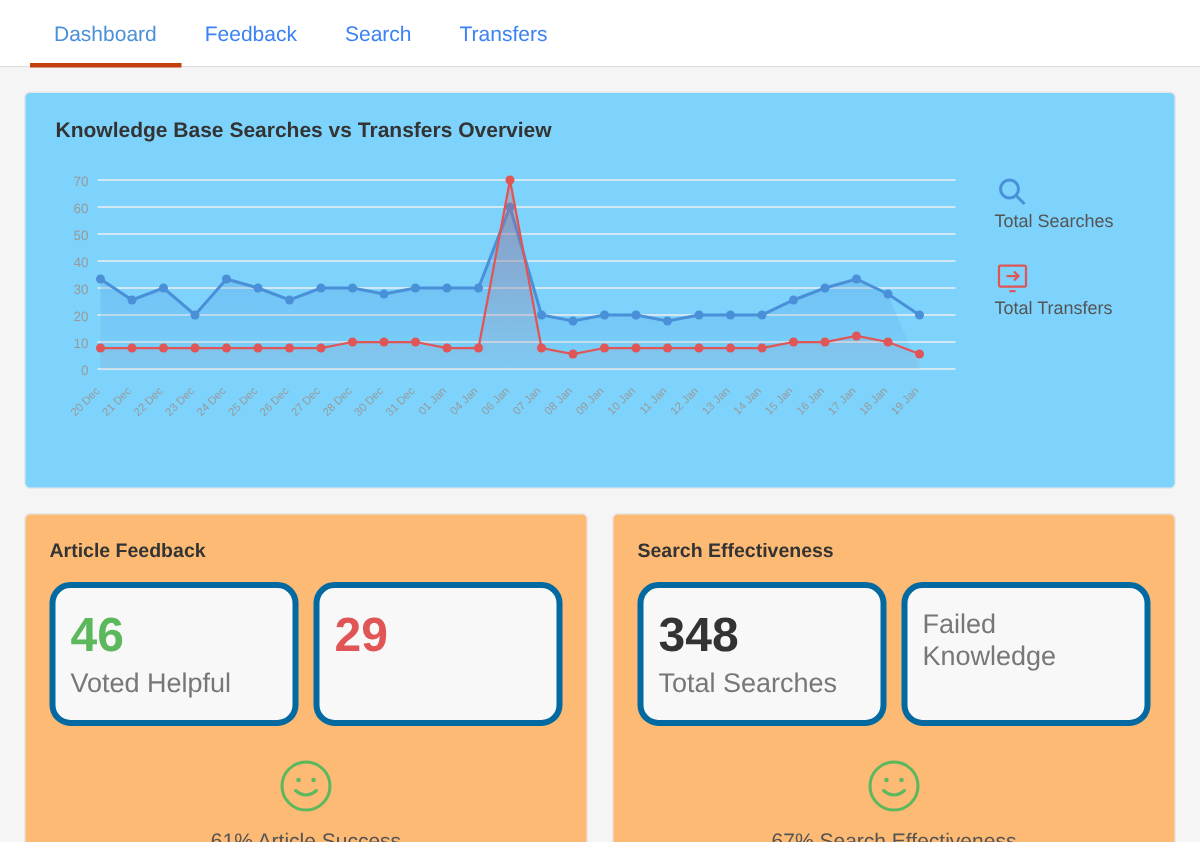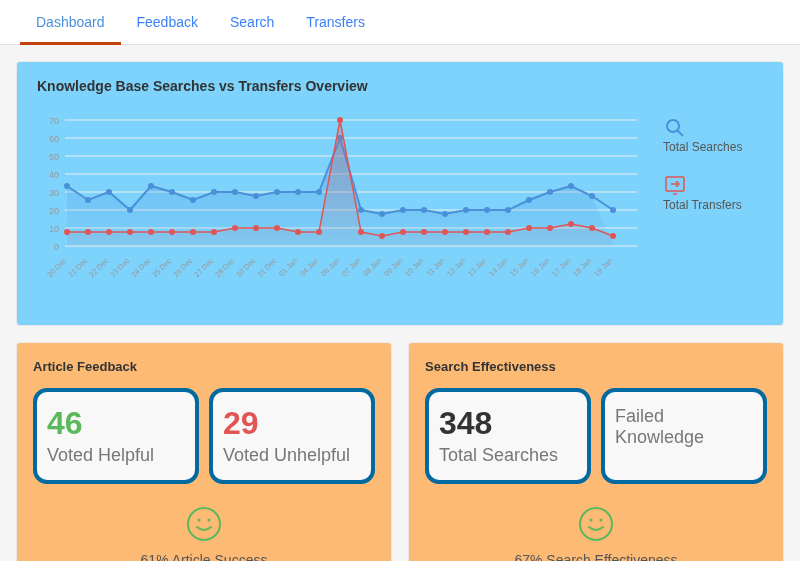--- a/index.html
+++ b/index.html
@@ -319,21 +319,20 @@
 
       <div class="stat-card">
         <div class="stat-card-title">Article Feedback</div>
         <div class="stat-boxes">
           <div class="stat-box">
             <div class="stat-number green">46</div>
             <div class="stat-desc">Voted Helpful</div>
           </div>
           <div class="stat-box">
             <div class="stat-number red">29</div>
-            <div class="stat-desc">Voted Unhelpful</div>
           </div>
         </div>
         <div class="success-row">
           <svg class="smiley" viewBox="0 0 36 36">
             <circle cx="18" cy="18" r="16" stroke="#5cb85c" stroke-width="2" fill="none"></circle>
             <circle cx="13" cy="14" r="1.5" fill="#5cb85c"></circle>
             <circle cx="23" cy="14" r="1.5" fill="#5cb85c"></circle>
             <path d="M11 21 Q18 27 25 21" stroke="#5cb85c" stroke-width="2" fill="none" stroke-linecap="round"></path>
           </svg>
           <span class="success-percent">

